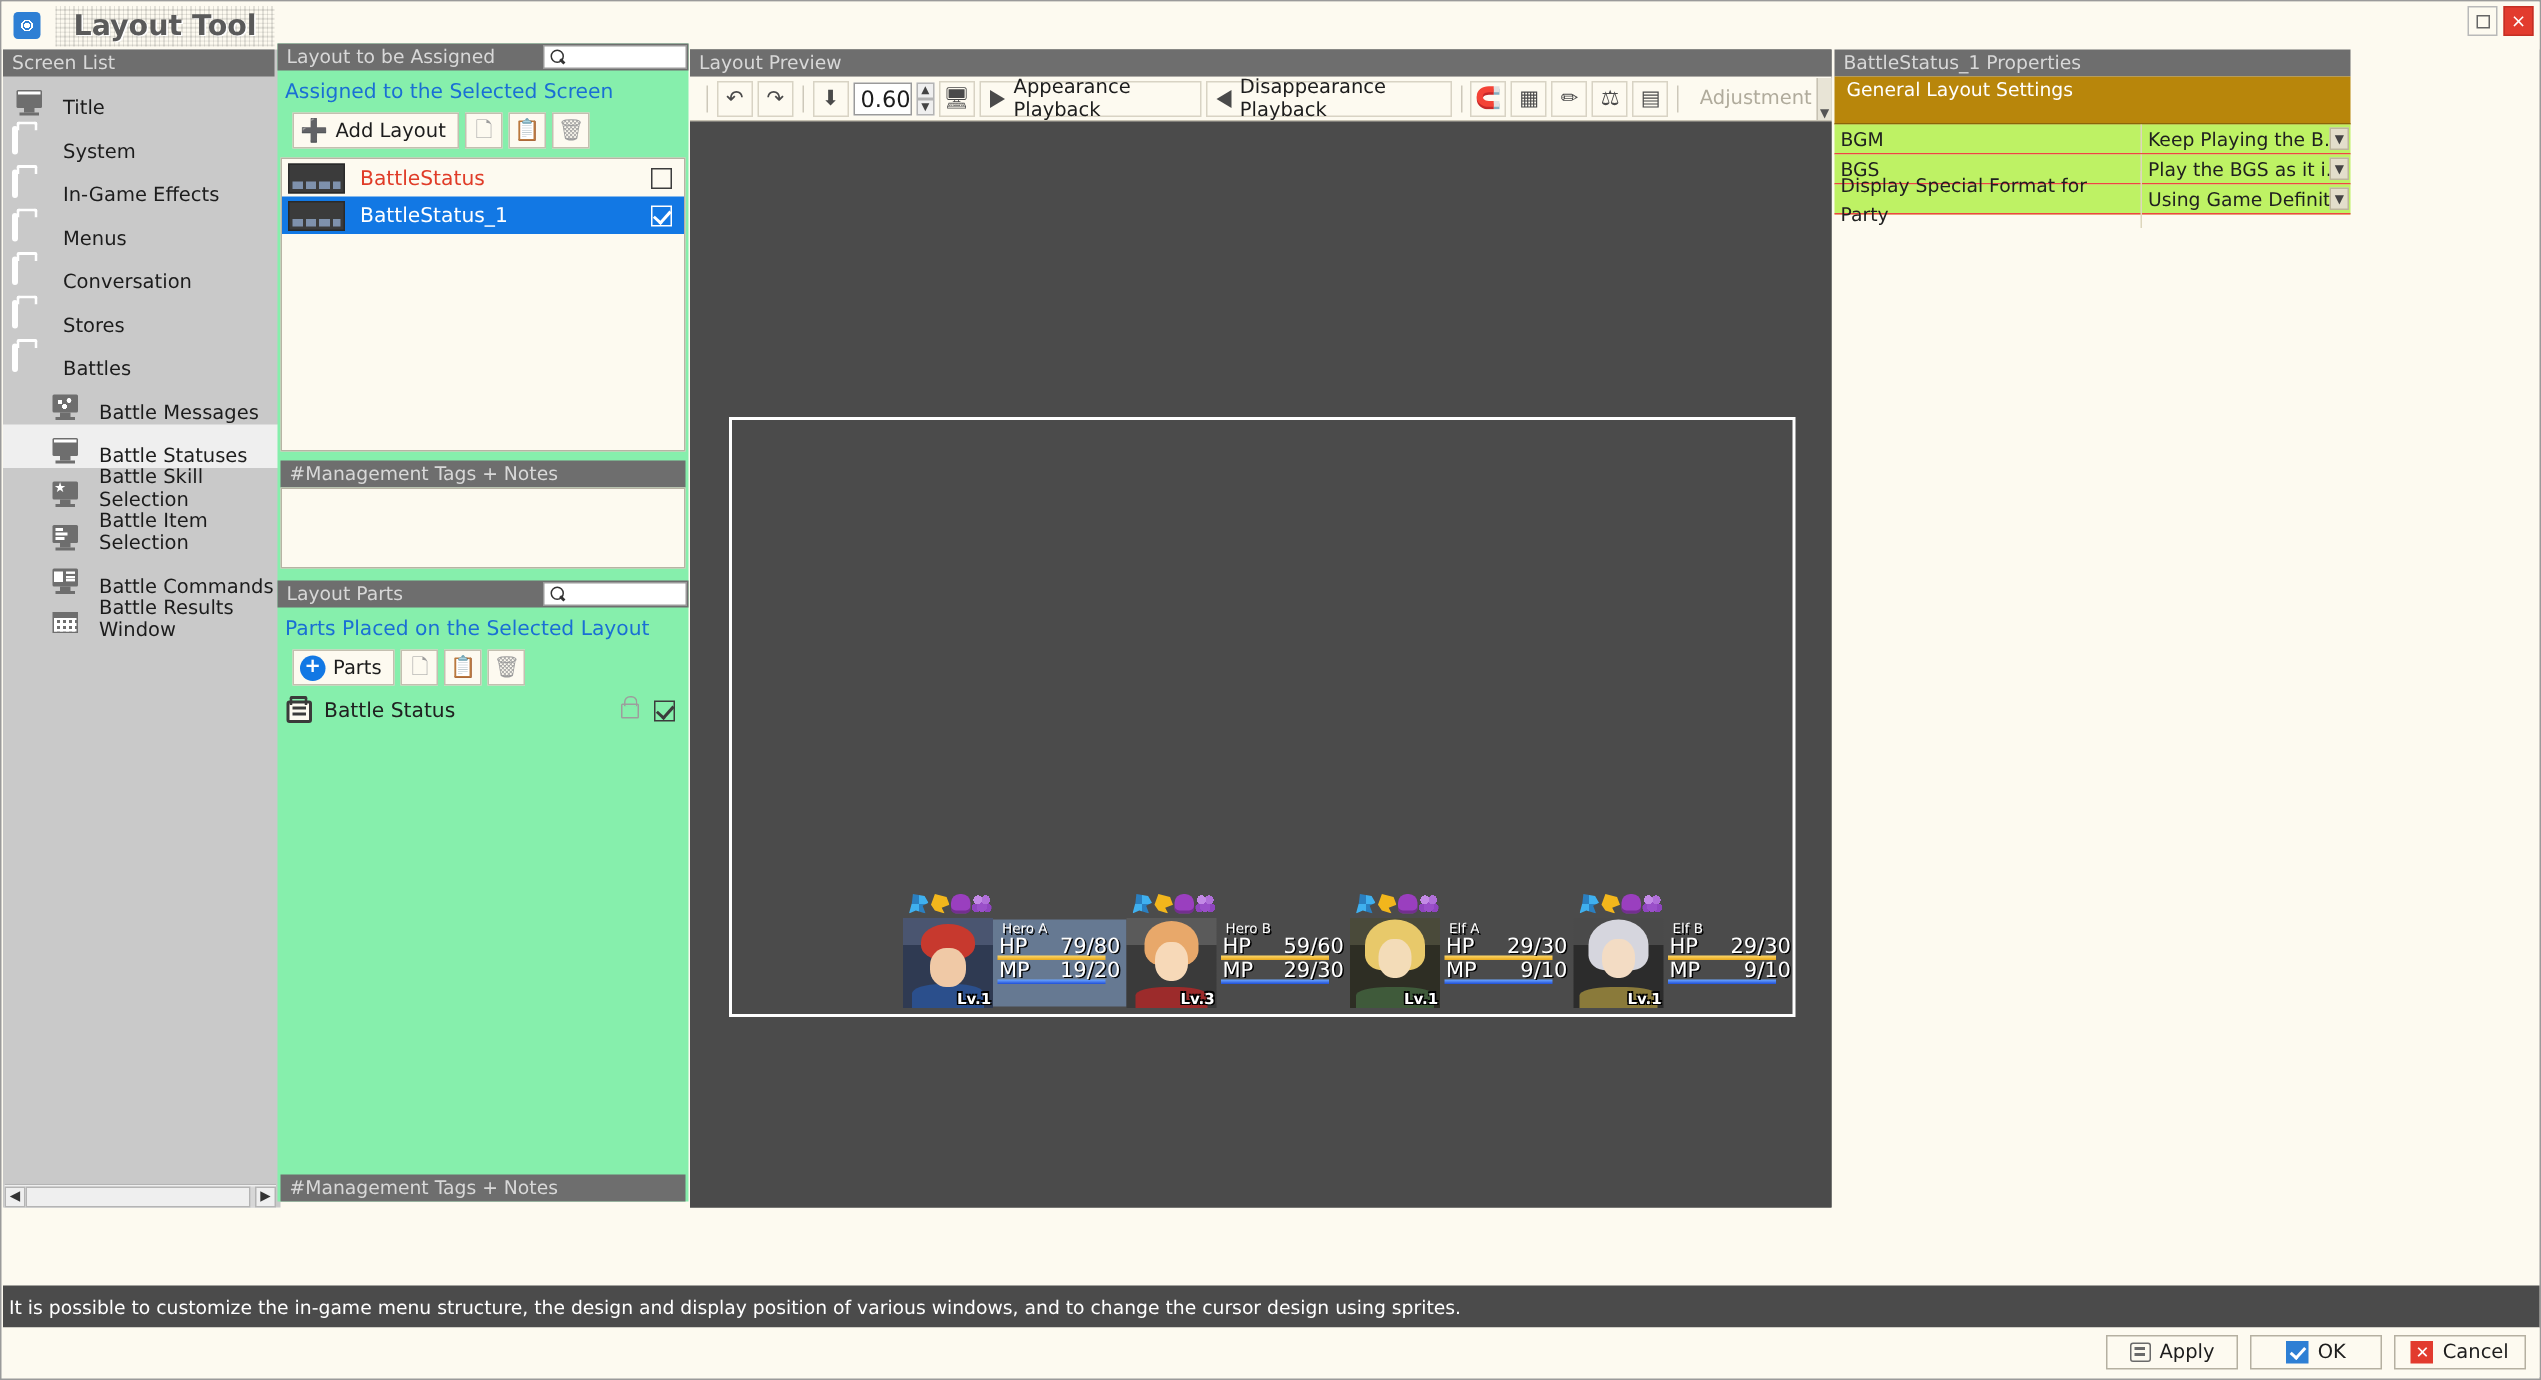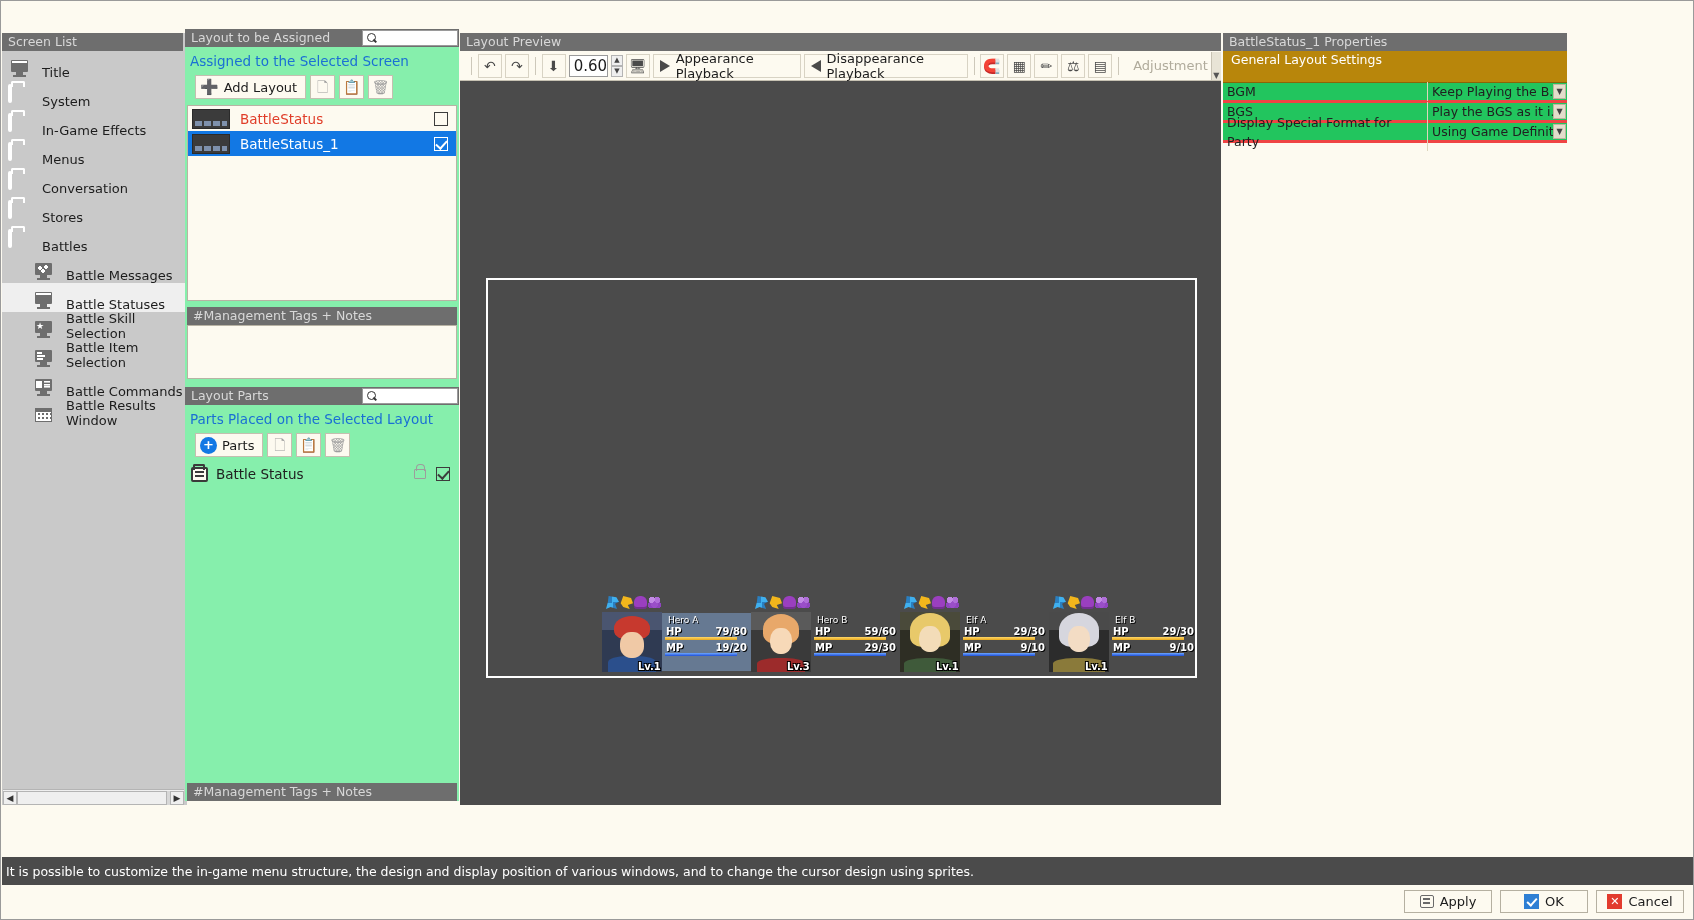--- a/index.html
+++ b/index.html
@@ -362,22 +362,22 @@
     font-family:"DejaVu Sans",sans-serif; font-weight:bold;
   }
   .panelbox{
     position:absolute; left:58px; bottom:1px; width:91px; height:58px;
     z-index:1; padding:2px 3px 0 4px; color:#fff;
   }
   .panelbox.hl{ background:rgba(120,150,190,.62); }
   .pname{ font-size:9px; line-height:11px; text-shadow:1px 1px 0 #000; padding-left:4px;}
   .statline{
     display:flex; align-items:baseline; justify-content:space-between;
-    font-size:10px; line-height:11px; text-shadow:1px 1px 0 #000;
-    padding:0 1px 0 2px; font-weight:bold;
+    font-size:14px; line-height:11px; text-shadow:1px 1px 0 #000;
+    padding:0 1px 0 2px; font-weight:normal;
   }
   .gauge{ height:3px; margin:0 1px 2px 1px; }
   .gauge.hp{ background:linear-gradient(#ffd86b,#e8a81b); }
   .gauge.mp{ background:linear-gradient(#6fa8ff,#1f4fd8); }
 
   
   .f-heroA{ background:linear-gradient(#4a5570 0 30%,#2f3a52 30% 100%); }
   .f-heroA:before{content:"";position:absolute;left:12px;top:4px;width:36px;height:24px;background:#c7392e;border-radius:50% 50% 40% 40%;}
   .f-heroA:after{content:"";position:absolute;left:18px;top:20px;width:24px;height:26px;background:#f0c9a6;border-radius:45%;}
   .f-heroA .body{position:absolute;left:6px;bottom:0;width:48px;height:16px;background:#2b4f8c;border-radius:40% 40% 0 0;}
@@ -403,21 +403,21 @@
     background:#fdfaf0;
   }
   .proppanel .hdr{ width:344px; }
   .prop-section{
     background:#b8860b; color:#fff; height:32px; line-height:18px;
     font-size:12.5px; padding-left:8px;
     border-bottom:1px solid #8a6508;
   }
   .prop-row{
     display:flex; height:20px; align-items:center;
-    background:#22c55e; border-bottom:3px solid #ef4444;
+    background:#bef264; border-bottom:1px solid #ef4444;
     font-size:12.5px;
   }
   .prop-key{ width:205px; padding-left:4px; border-right:1px solid #ddd6bc; line-height:19px;}
   .prop-val{ flex:1; padding-left:4px; position:relative; line-height:19px; white-space:nowrap; overflow:hidden;}
   .prop-val .dd{
     position:absolute; right:1px; top:2px; width:13px; height:15px;
     background:#e3decb; border:1px solid #bdb69c; color:#444;
     font-size:8px; display:flex; align-items:center; justify-content:center;
   }
 
@@ -441,20 +441,30 @@
   .ic-apply:after{content:"";position:absolute;left:2px;top:2px;width:7px;height:2px;background:#6a6a6a;box-shadow:0 4px 0 #6a6a6a;}
   .ic-ok{ width:15px;height:15px;background:#2e7fd4;position:relative;}
   .ic-ok:after{content:"";position:absolute;left:5px;top:2px;width:4px;height:8px;border:solid #fff;border-width:0 2px 2px 0;transform:rotate(42deg);}
   .ic-cancel{ width:15px;height:15px;background:#e23b2e;position:relative;color:#fff;font-size:11px;display:flex;align-items:center;justify-content:center;font-weight:bold;}
 </style>
 </head>
 <body>
 
 <div id="app">
 
+  <div class="titlebar">
+    <div class="app-glyph"></div>
+    <div class="app-title">Layout Tool</div>
+    <div class="win-btns">
+      <div class="win-btn">
+          <span class="sq"></span>
+        </div>
+      <div class="win-btn close">×</div>
+    </div>
+  </div>
 
   <div class="screenlist">
     <div class="hdr">Screen List</div>
     <div class="sl-items">
 
       <div class="sl-item">
         <span class="sl-ico">
           <span class="ico-mon"><span class="scr"></span><span class="titlebars"></span><span class="stand"></span><span class="base"></span></span>
         </span>
         <span>Title</span>

